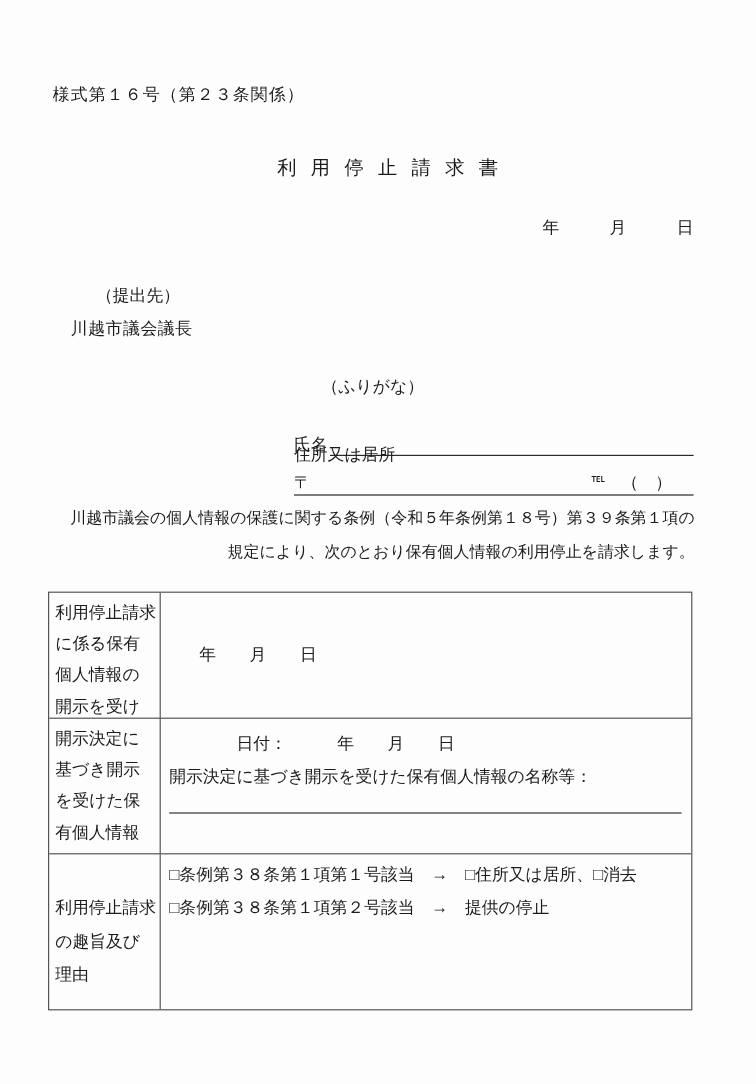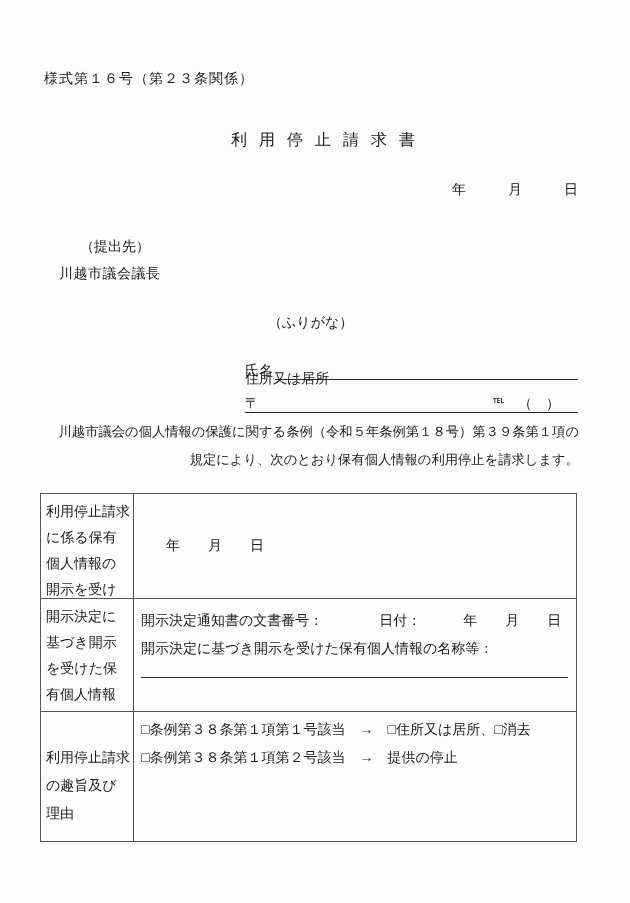--- a/index.html
+++ b/index.html
@@ -105,21 +105,20 @@
   <div class="abs req-table">
 
     <div class="cell hd rb">利用停止請求に係る保有個人情報の開示を受けた日</div>
     <div class="cell bd1 rb">
       <span>年　　月　　日</span>
     </div>
 
     <div class="cell hd rb">開示決定に基づき開示を受けた保有個人情報</div>
     <div class="cell bd2 rb">
       <div class="l1">
-        <span>開示決定通知書の文書番号：</span>
         <span class="right-part">日付：　　　年　　月　　日</span>
       </div>
       <div>開示決定に基づき開示を受けた保有個人情報の名称等：</div>
       <div class="fill-line"></div>
     </div>
 
     <div class="cell hd hd3">利用停止請求の趣旨及び理由</div>
     <div class="cell bd3">
       <div>□条例第３８条第１項第１号該当　→　□住所又は居所、□消去</div>
       <div>□条例第３８条第１項第２号該当　→　提供の停止</div>

